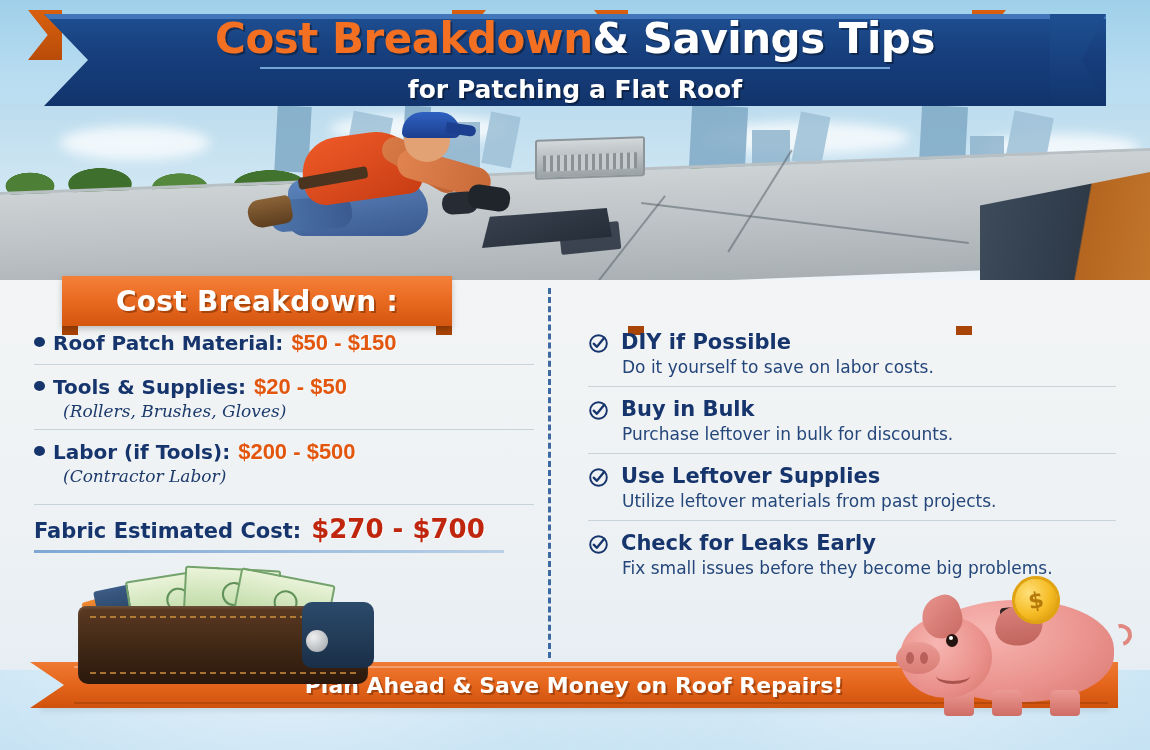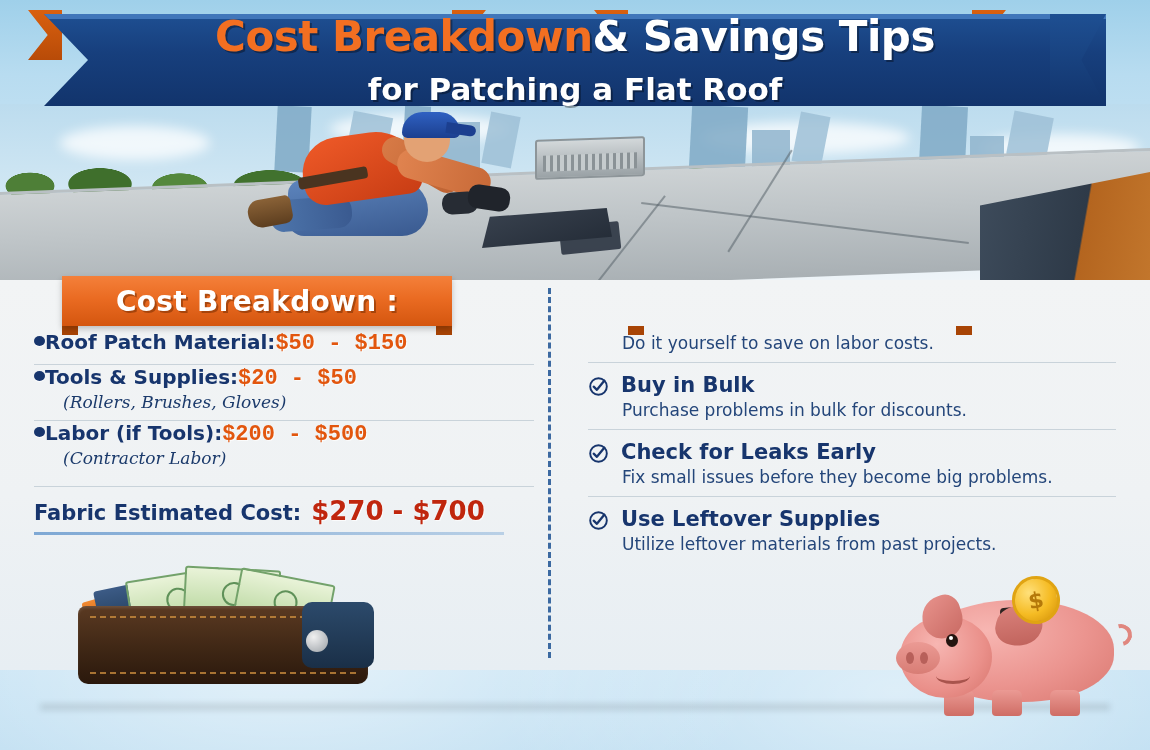--- a/index.html
+++ b/index.html
@@ -176,21 +176,21 @@
     line-height: 1;
     text-shadow: 2px 2px 0 rgba(0,0,0,.35);
   }
   .t-orange { color: #f36f21; }
   .t-white  { color: #ffffff; }
   .title-rule {
     width: 630px; height: 2px; background: rgba(140,190,240,.8);
     margin: 7px 0 6px 0;
   }
   .title-sub {
-    font-size: 31px; font-weight: 700; color: #ffffff; white-space: nowrap;
+    font-size: 25px; font-weight: 700; color: #ffffff; white-space: nowrap;
     font-family: "DejaVu Sans", sans-serif;
     text-shadow: 2px 2px 0 rgba(0,0,0,.35);
   }
 
   
   .panel {
     position: absolute; left: 0; top: 280px; width: 1150px; height: 390px;
     background: linear-gradient(180deg,#f2f4f5 0%, #eff2f4 55%, #e7eef3 100%);
     z-index: 2;
   }
@@ -225,34 +225,34 @@
 
   #rib-cost  { left: 62px; top: 276px; width: 390px; }
   #rib-save  { left: 628px; top: 276px; width: 344px; }
 
   
   .col { position: absolute; z-index: 6; }
   #col-left  { left: 34px;  top: 330px; width: 500px; }
   #col-right { left: 588px; top: 330px; width: 528px; }
 
   .row { position: relative; padding: 0 0 8px 0; }
-  .row + .row { border-top: 1px solid #c9d3da; }
-
-  .line1 { display:flex; align-items:baseline; }
+  .row + .row { border-top: 1px solid #c9d3da; padding-top: 9px; }
+
+  .line1 { display:flex; align-items:baseline; gap:8px; }
   .bullet {
     width: 11px; height: 10px; border-radius: 50%;
     background: #17356d; flex: 0 0 auto; position: relative; top: -3px;
     box-shadow: 0 1px 1px rgba(255,255,255,.9);
   }
   .lbl {
     font-family: "DejaVu Sans", sans-serif;
     font-size: 20px; font-weight: 700; color: #17356d; white-space: nowrap;
   }
   .amt {
-    font-family: Liberation Mono, monospace;
+    font-family: Liberation Sans, sans-serif;
     font-size: 22px; font-weight: 700; color: #e2560e; white-space: nowrap;
     text-shadow: 1px 1px 0 rgba(255,255,255,.7);
   }
   .sub {
     font-family: "DejaVu Serif", serif;
     font-size: 17px; font-style: italic; color: #1b3a6b; margin: 1px 0 0 29px;
   }
 
   
   .total {
@@ -549,64 +549,76 @@
     <div class="total">
       <span class="total-lbl">Fabric Estimated Cost:</span>
       <span class="total-amt">$270 - $700</span>
     </div>
     <div class="total-rule"></div>
   </div>
 
   <div class="col" id="col-right">
 
     <div class="tip">
+      <div class="tip-head">
+        <span class="chk">
+          <svg viewBox="0 0 24 24" width="21" height="21">
+            <circle cx="12" cy="12" r="9.5" fill="none" stroke="#17356d" stroke-width="2.2"></circle>
+            <path d="M6.5 12.2 L10.2 15.8 L18.6 5.4" fill="none" stroke="#17356d" stroke-width="2.6" stroke-linecap="round" stroke-linejoin="round"></path>
+          </svg>
+        </span>
+        <span class="tip-title">DIY if Possible</span>
+      </div>
       <div class="tip-desc">Do it yourself to save on labor costs.</div>
     </div>
 
     <div class="tip">
       <div class="tip-head">
         <span class="chk">
           <svg viewBox="0 0 24 24" width="21" height="21">
             <circle cx="12" cy="12" r="9.5" fill="none" stroke="#17356d" stroke-width="2.2"></circle>
             <path d="M6.5 12.2 L10.2 15.8 L18.6 5.4" fill="none" stroke="#17356d" stroke-width="2.6" stroke-linecap="round" stroke-linejoin="round"></path>
           </svg>
         </span>
         <span class="tip-title">Buy in Bulk</span>
       </div>
-      <div class="tip-desc">Purchase problems in bulk for discounts.</div>
+      <div class="tip-desc">Purchase leftover in bulk for discounts.</div>
+    </div>
+
+    <div class="tip">
+      <div class="tip-head">
+        <span class="chk">
+          <svg viewBox="0 0 24 24" width="21" height="21">
+            <circle cx="12" cy="12" r="9.5" fill="none" stroke="#17356d" stroke-width="2.2"></circle>
+            <path d="M6.5 12.2 L10.2 15.8 L18.6 5.4" fill="none" stroke="#17356d" stroke-width="2.6" stroke-linecap="round" stroke-linejoin="round"></path>
+          </svg>
+        </span>
+        <span class="tip-title">Use Leftover Supplies</span>
+      </div>
+      <div class="tip-desc">Utilize leftover materials from past projects.</div>
     </div>
 
     <div class="tip">
       <div class="tip-head">
         <span class="chk">
           <svg viewBox="0 0 24 24" width="21" height="21">
             <circle cx="12" cy="12" r="9.5" fill="none" stroke="#17356d" stroke-width="2.2"></circle>
             <path d="M6.5 12.2 L10.2 15.8 L18.6 5.4" fill="none" stroke="#17356d" stroke-width="2.6" stroke-linecap="round" stroke-linejoin="round"></path>
           </svg>
         </span>
         <span class="tip-title">Check for Leaks Early</span>
       </div>
       <div class="tip-desc">Fix small issues before they become big problems.</div>
     </div>
-
-    <div class="tip">
-      <div class="tip-head">
-        <span class="chk">
-          <svg viewBox="0 0 24 24" width="21" height="21">
-            <circle cx="12" cy="12" r="9.5" fill="none" stroke="#17356d" stroke-width="2.2"></circle>
-            <path d="M6.5 12.2 L10.2 15.8 L18.6 5.4" fill="none" stroke="#17356d" stroke-width="2.6" stroke-linecap="round" stroke-linejoin="round"></path>
-          </svg>
-        </span>
-        <span class="tip-title">Use Leftover Supplies</span>
-      </div>
-      <div class="tip-desc">Utilize leftover materials from past projects.</div>
-    </div>
   </div>
 
   <div class="bb-shadow"></div>
+  <div class="bottom-banner">
+    <span class="bb-text">Plan Ahead &amp; Save Money on Roof Repairs!</span>
+  </div>
 
   <div class="wallet">
     <div class="card-orange"></div>
     <div class="card-blue"></div>
     <div class="bills">
       <div class="bill b1"></div>
       <div class="bill b2"></div>
       <div class="bill b3"></div>
     </div>
     <div class="wallet-body">

